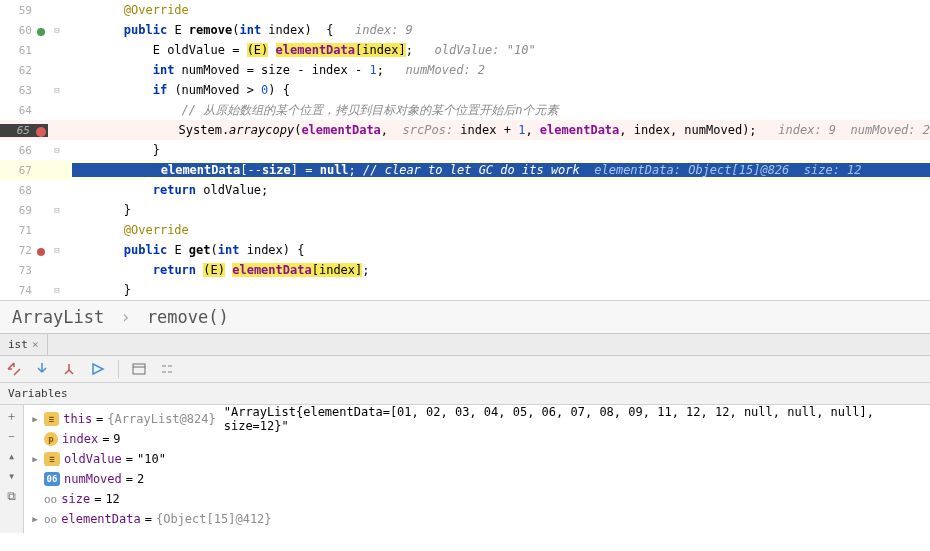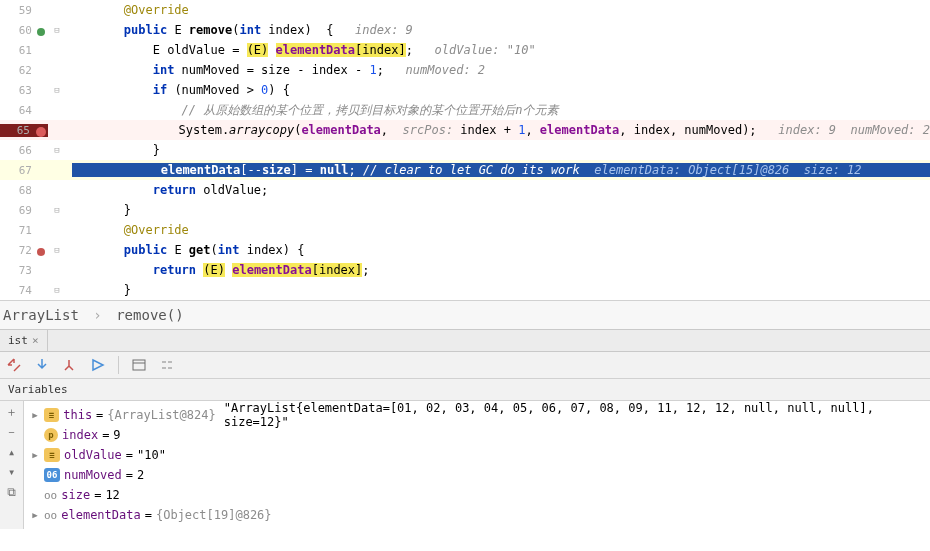--- a/index.html
+++ b/index.html
@@ -7,31 +7,31 @@
 .editor { position: relative; }
 .line { display: flex; height: 20px; align-items: center; white-space: pre; }
 .gutter { width: 50px; text-align: right; padding-right: 18px; color: #adadad; font-size: 11px; user-select: none; position: relative; }
 .gutter-icon { position: absolute; right: 2px; top: 3px; width: 12px; height: 12px; }
 .fold { width: 14px; color: #adadad; font-size: 9px; text-align: center; user-select: none; }
 .code { flex: 1; padding-left: 2px; }
 .hl-line { background: #ffffe4; }
 .hl-line .gutter { background: #ffffe4; }
 .exec-line { background: #2154a6; color: #fff; margin-left: 8px; }
 .bp-line { background: #fff3f2; }
-.bp-line .gutter { background: #7f1d1d; }
+.bp-line .gutter { background: #404040; font-style: italic; }
 .kw { color: #0033b3; font-weight: bold; }
 .ann { color: #9e880d; }
 .num { color: #1750eb; }
 .cm { color: #8c8c8c; font-style: italic; }
 .hint { color: #8c8c8c; font-style: italic; }
 .hl-yellow { background: #f7e959; }
 .hl-field { color: #871094; font-weight: bold; }
 .fn-italic { font-style: italic; }
 .exec-hint { color: #a8c4ee; font-style: italic; }
-.breadcrumb { border-top: 1px solid #d1d1d1; padding: 6px 3px; font-size: 14px; color: #555; background: #f7f7f7; }
+.breadcrumb { border-top: 1px solid #d1d1d1; padding: 6px 12px; font-size: 17px; color: #555; background: #f7f7f7; }
 .breadcrumb span.sep { margin: 0 6px; color: #aaa; }
 .tabbar { background: #ececec; border-top: 1px solid #c9c9c9; border-bottom: 1px solid #c9c9c9; padding: 0; display: flex; text-align: right; }
 .tab { padding: 4px 8px; font-size: 11px; color: #333; background: #ececec; border-right: 1px solid #c9c9c9; display: flex; align-items: center; gap: 4px; }
 .tab .close { color: #888; cursor: pointer; }
 .toolbar { background: #f2f2f2; border-bottom: 1px solid #d1d1d1; padding: 4px 6px; display: flex; gap: 12px; align-items: center; }
 .toolbar .icon { width: 16px; height: 16px; display: inline-flex; align-items: center; justify-content: center; cursor: pointer; }
 .toolbar .sep { width: 1px; height: 18px; background: #ccc; }
 .vars-header { background: #f2f2f2; border-bottom: 1px solid #d1d1d1; padding: 4px 8px; font-size: 11px; color: #333; }
 .vars-panel { display: flex; }
 .vars-side { width: 24px; background: #f2f2f2; border-right: 1px solid #d1d1d1; display: flex; flex-direction: column; align-items: center; padding-top: 4px; gap: 6px; }
@@ -233,16 +233,16 @@
       <span class="b-inf">oo</span>
       <span class="var-name">size</span>
       <span> = </span>
       <span class="var-val">12</span>
     </div>
     <div class="var-row">
       <span class="tw">▶</span>
       <span class="b-inf">oo</span>
       <span class="var-name">elementData</span>
       <span> = </span>
-      <span class="var-gray">{Object[19]@826}</span>
+      <span class="var-gray">{Object[15]@412}</span>
     </div>
   </div>
 </div>
 
 </body></html>

